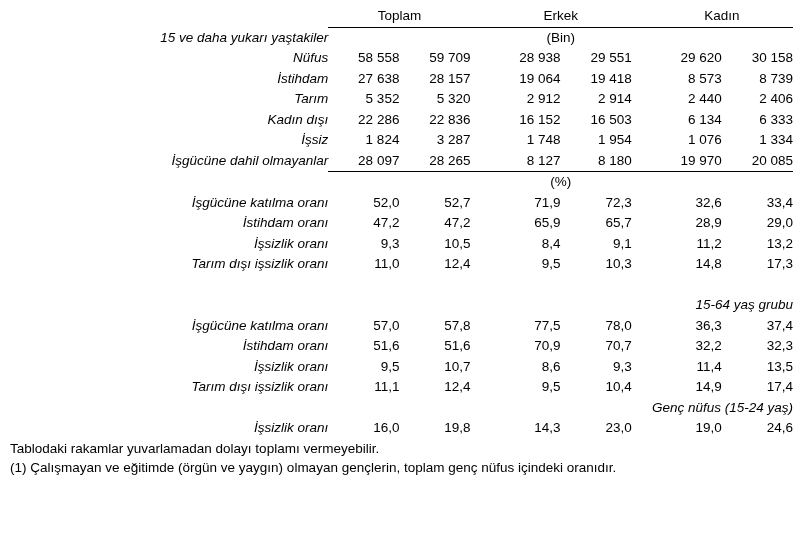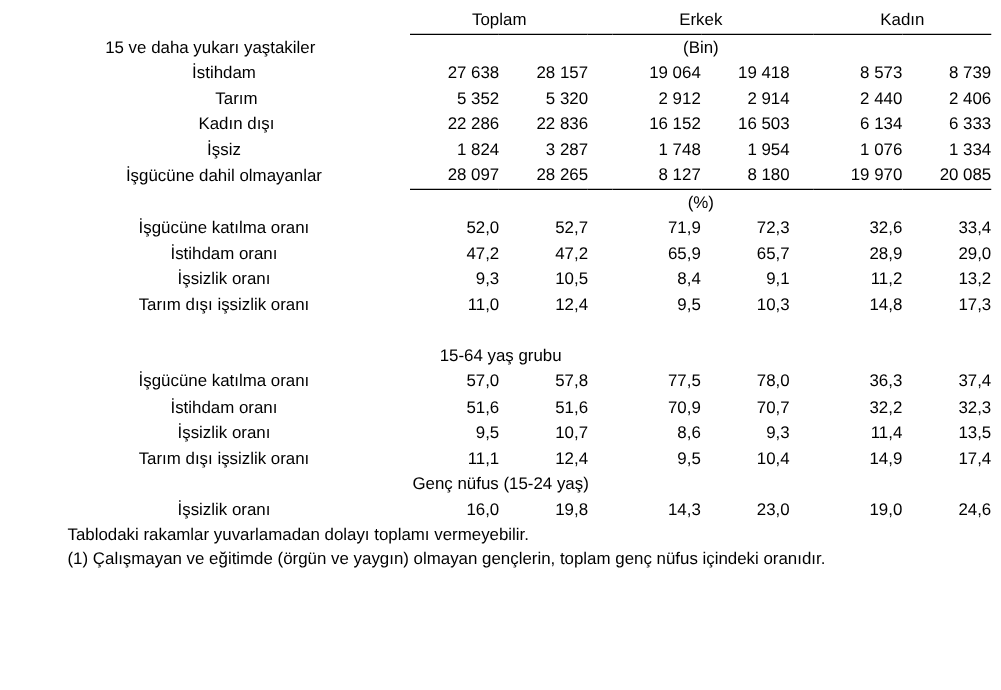--- a/index.html
+++ b/index.html
@@ -34,23 +34,24 @@
     height: 20.5px;
     font-weight: normal;
   }
   
   col.c-label { width: 302px; }
   col.c-num   { width: 67px; }
   col.c-gapA  { width: 18px; }
   col.c-gapB  { width: 18px; }
 
   .lbl {
-    text-align: center;
+    text-align: right;
     padding-left: 2px;
     white-space: nowrap;
+    font-style: italic;
   }
   .lbl.i1 { padding-left: 22px; }
   .lbl.i2 { padding-left: 42px; }
 
   .num {
     text-align: right;
     padding-right: 9px;
     white-space: nowrap;
   }
   .b { font-weight: bold; }
@@ -77,21 +78,20 @@
   }
   .unit-row td { height: 19px; line-height: 19px; }
 
   .spacer td { height: 4px; line-height: 4px; }
 
   .footnote {
     font-size: 13.5px;
     line-height: 19px;
     padding-left: 2px;
     white-space: nowrap;
-    margin-left: 44px;
   }
   sup {
     font-size: 9px;
     vertical-align: super;
     line-height: 0;
   }
 </style>
 </head>
 <body>
 
@@ -119,20 +119,31 @@
         <td></td>
         <td class="grp" colspan="2">Kadın</td>
       </tr>
 
 
       <tr>
         <td class="lbl">15 ve daha yukarı yaştakiler</td>
         <td class="unit" colspan="8">(Bin)</td>
       </tr>
 
+      <tr>
+        <td class="lbl i1">Nüfus</td>
+        <td class="num b">58 558</td>
+        <td class="num b">59 709</td>
+        <td></td>
+        <td class="num">28 938</td>
+        <td class="num">29 551</td>
+        <td></td>
+        <td class="num">29 620</td>
+        <td class="num">30 158</td>
+      </tr>
 
 
       <tr>
         <td class="lbl i1">İstihdam</td>
         <td class="num b">27 638</td>
         <td class="num b">28 157</td>
         <td></td>
         <td class="num">19 064</td>
         <td class="num">19 418</td>
         <td></td>

